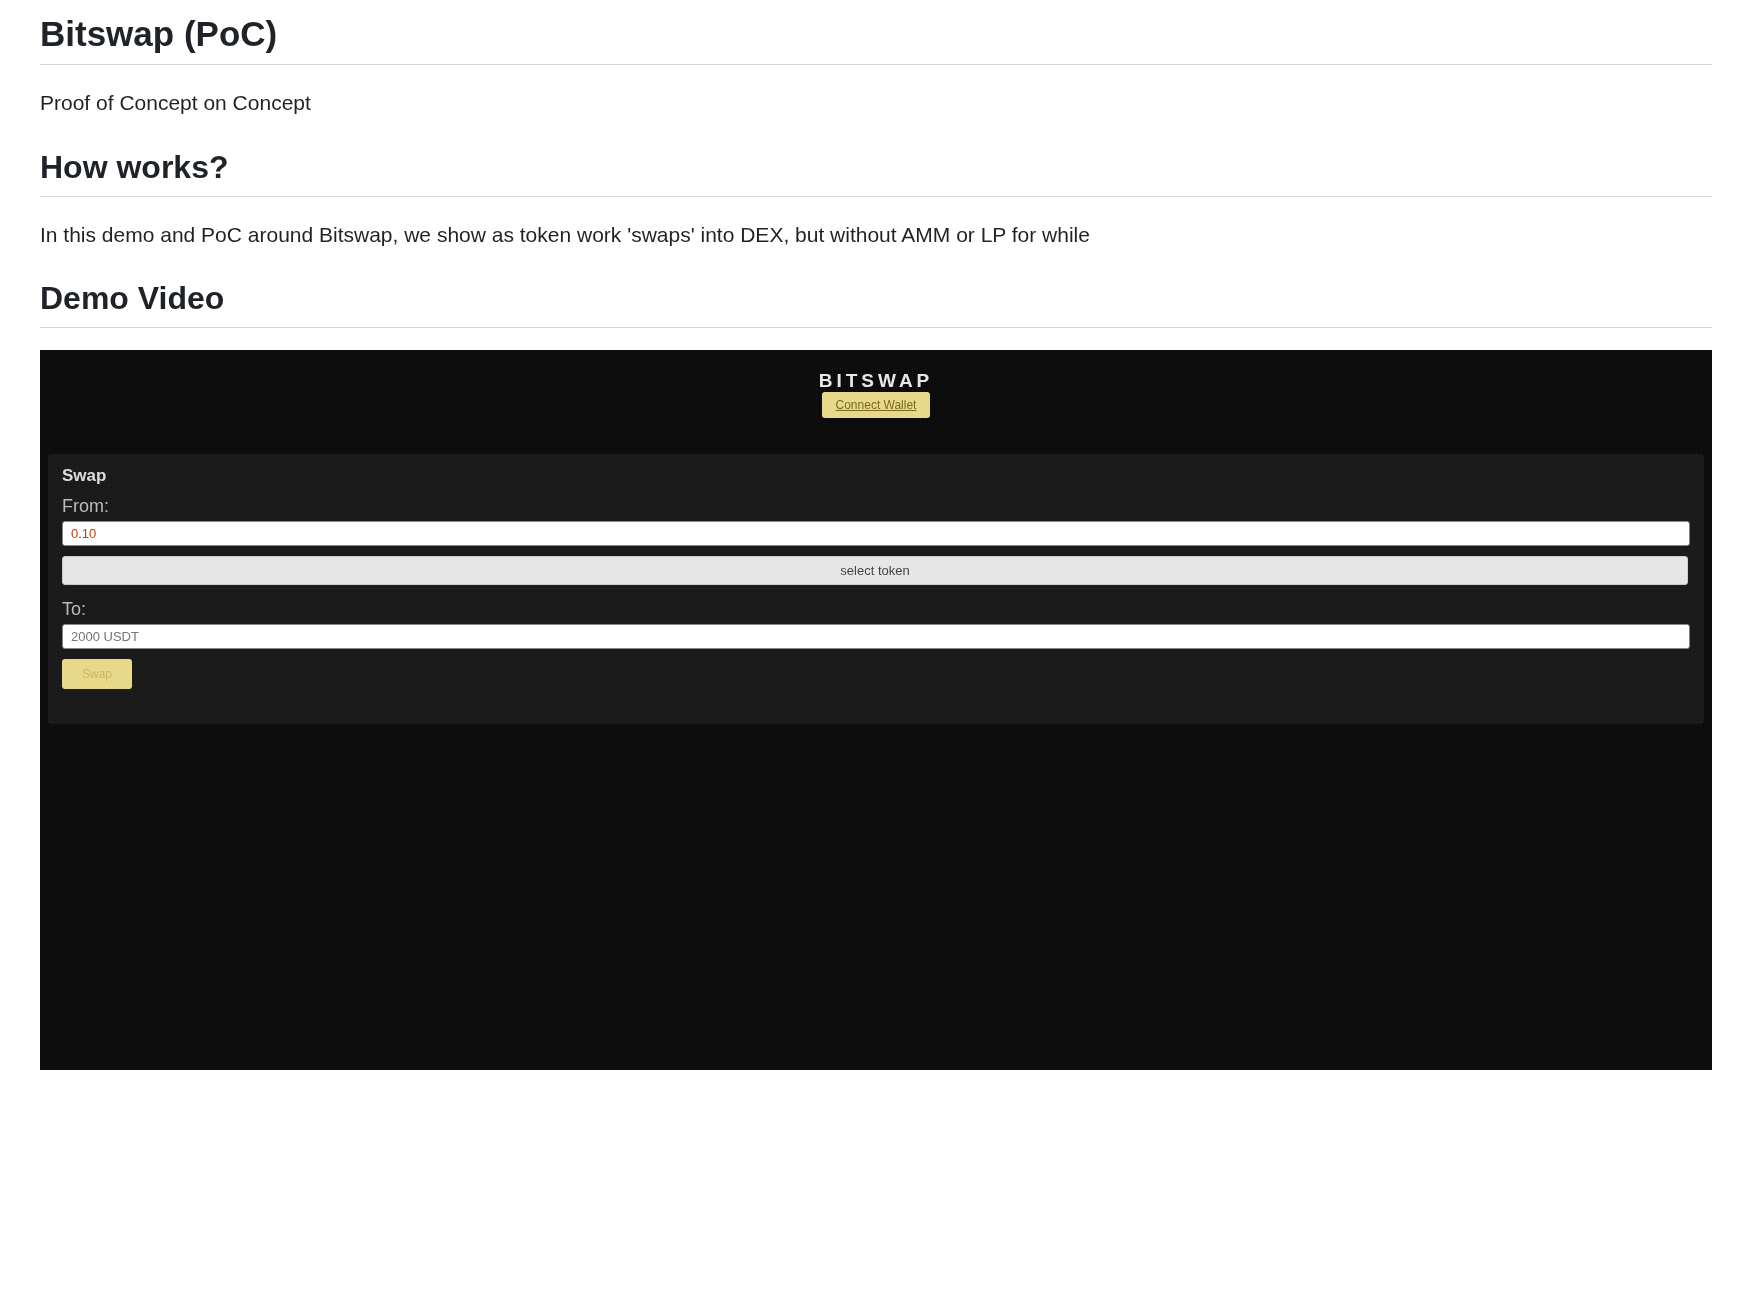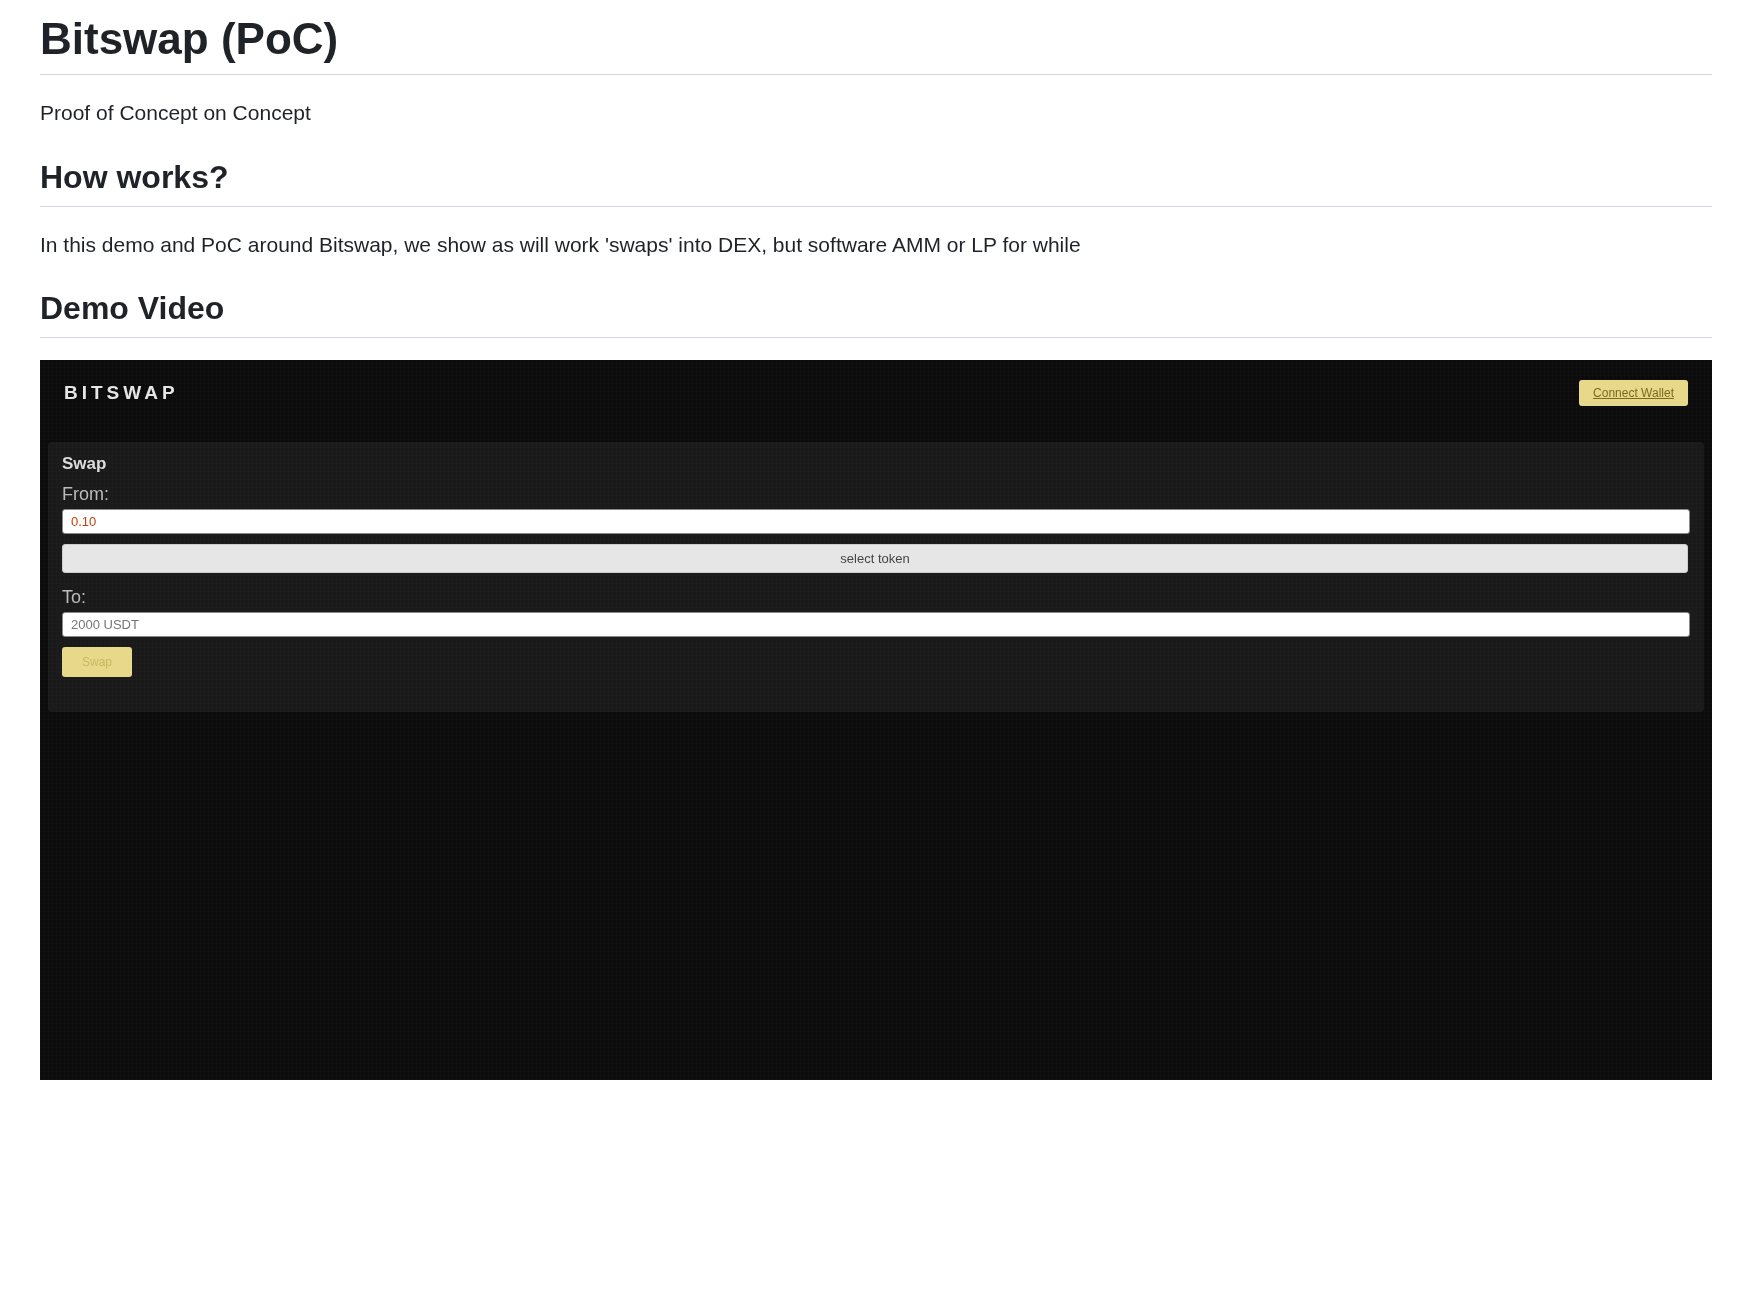--- a/index.html
+++ b/index.html
@@ -7,21 +7,21 @@
       padding: 0;
       box-sizing: border-box;
     }
     body {
       font-family: -apple-system, BlinkMacSystemFont, "Segoe UI", Helvetica, Arial, sans-serif;
       background: #fff;
       color: #1f2328;
       padding: 0 40px;
     }
     h1 {
-      font-size: 44px;
+      font-size: 35px;
       font-weight: 600;
       padding-bottom: 10px;
       border-bottom: 1px solid #d0d7de;
       margin-top: 14px;
       margin-bottom: 22px;
     }
     h2 {
       font-size: 32px;
       font-weight: 600;
       padding-bottom: 10px;
@@ -42,20 +42,21 @@
       margin-top: 8px;
       background-image:
         repeating-linear-gradient(0deg, rgba(40,40,40,0.12) 0, rgba(40,40,40,0.12) 1px, transparent 1px, transparent 4px),
         repeating-linear-gradient(90deg, rgba(40,40,40,0.12) 0, rgba(40,40,40,0.12) 1px, transparent 1px, transparent 4px);
     }
     .video-header {
       display: flex;
       justify-content: space-between;
       align-items: center;
       padding: 20px 24px 16px 24px;
+      flex-direction: column;
     }
     .brand {
       color: #e6e6e6;
       font-size: 19px;
       font-weight: 600;
       letter-spacing: 4px;
       font-family: Arial, sans-serif;
     }
     .connect-btn {
       background: #e8d88a;
@@ -123,21 +124,21 @@
       margin-top: 22px;
     }
   </style>
 </head>
 <body>
 
 <h1>Bitswap (PoC)</h1>
 <p>Proof of Concept on Concept</p>
 
 <h2>How works?</h2>
-<p>In this demo and PoC around Bitswap, we show as will work 'swaps' into DEX, but software AMM or LP for while</p>
+<p>In this demo and PoC around Bitswap, we show as token work 'swaps' into DEX, but without AMM or LP for while</p>
 
 <h2>Demo Video</h2>
 
 <div class="video-container">
   <div class="video-header">
     <div class="brand">BITSWAP</div>
     <button class="connect-btn">Connect Wallet</button>
   </div>
   <div class="swap-panel">
     <div class="swap-title">Swap</div>

